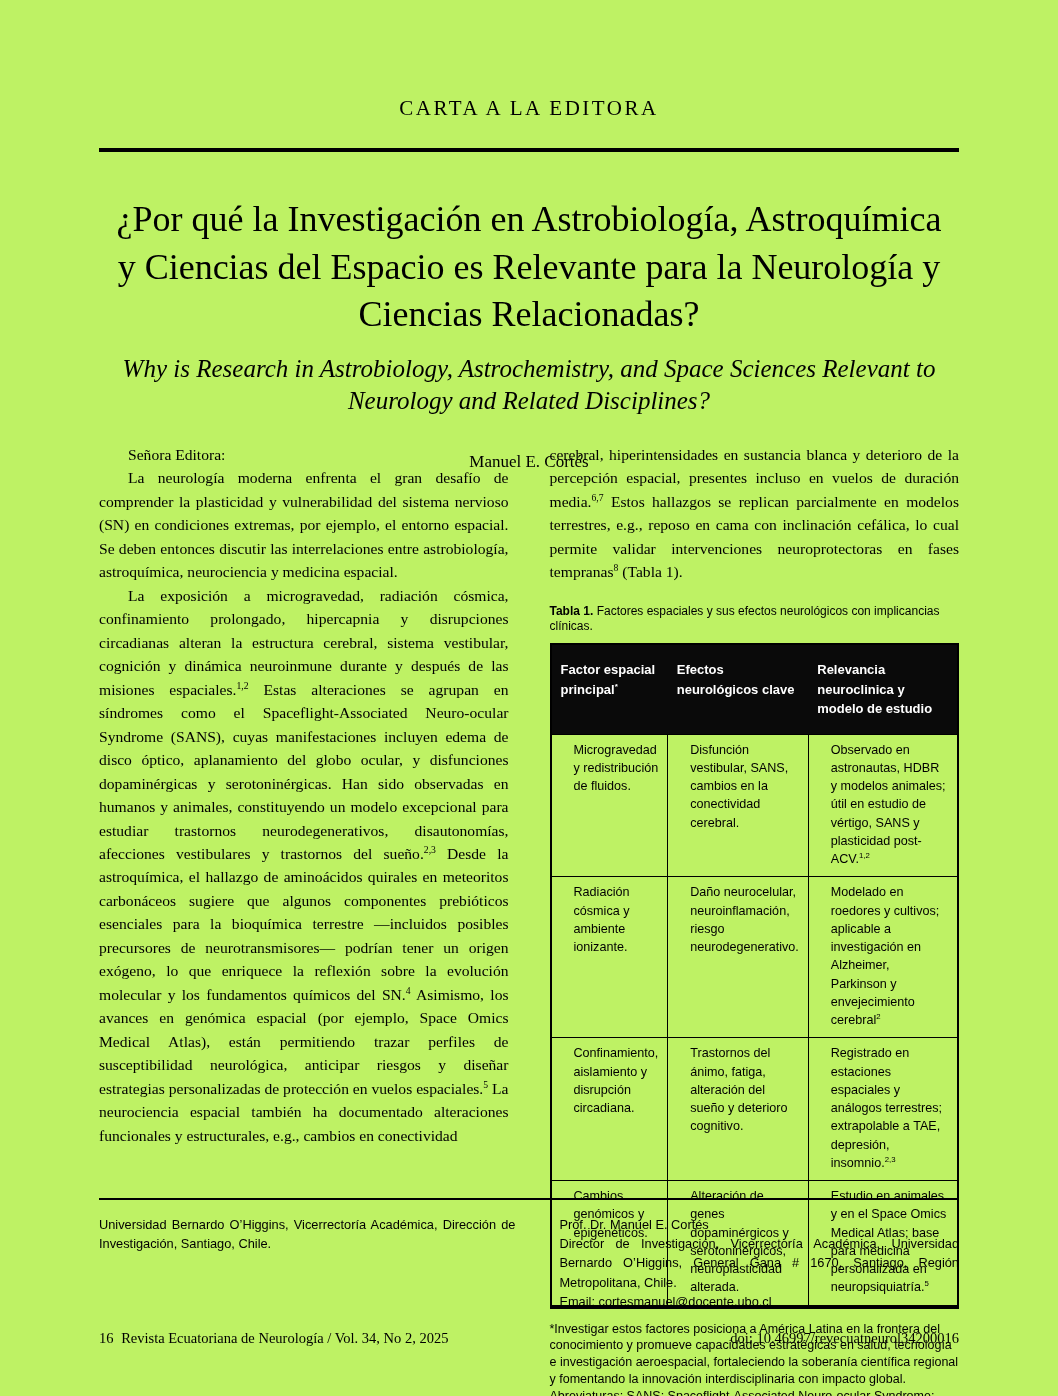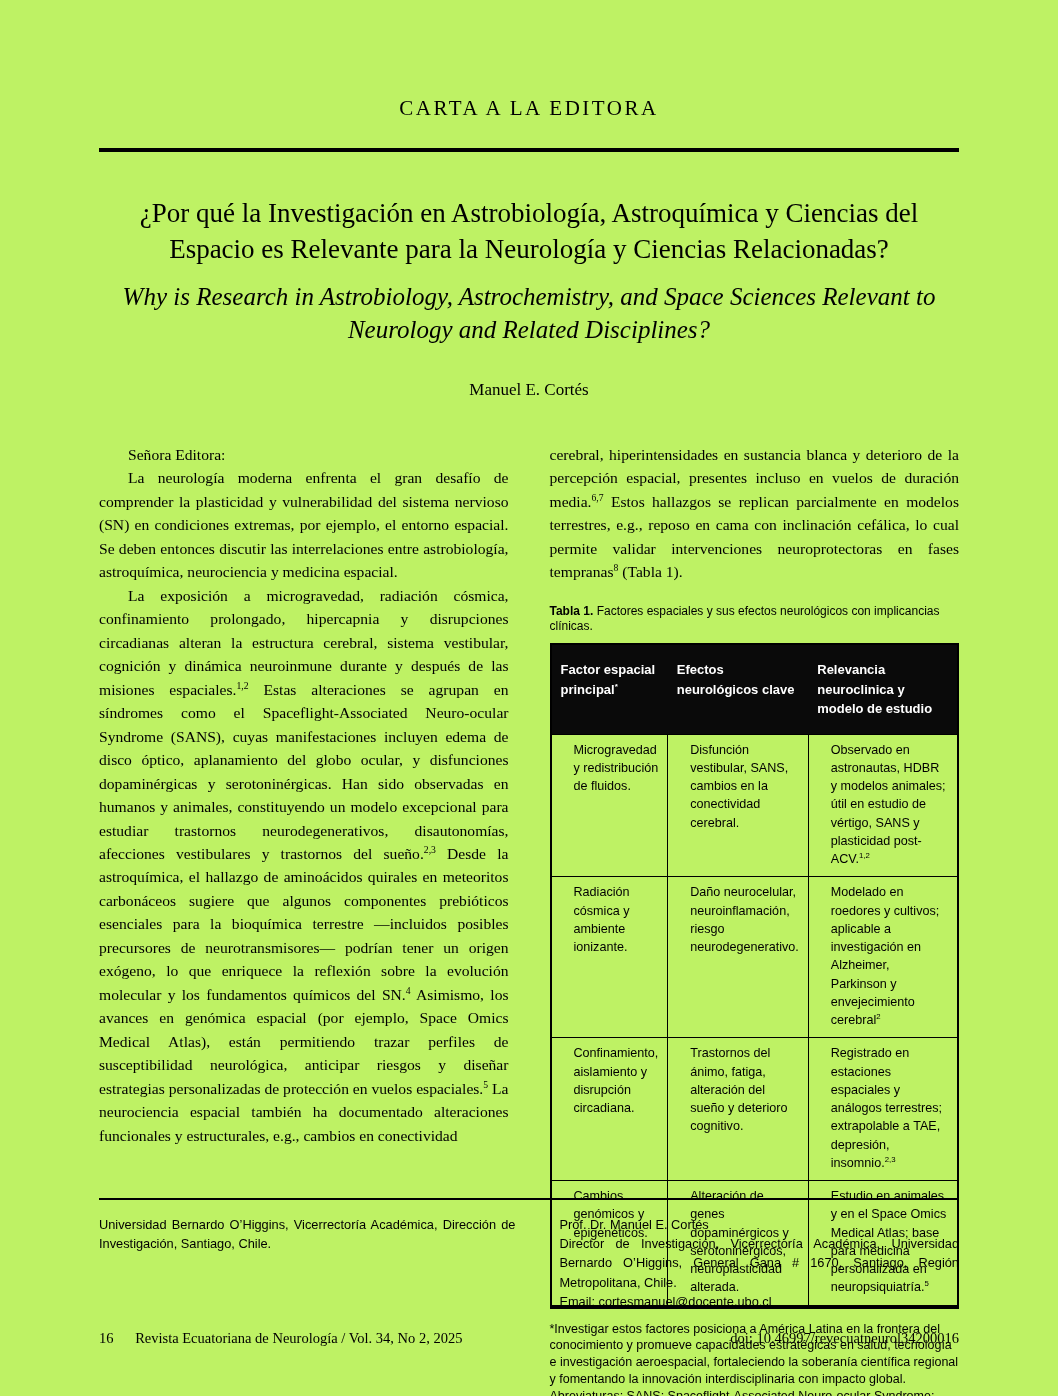--- a/index.html
+++ b/index.html
@@ -12,21 +12,21 @@
   .kicker {
     position:absolute; top:96px; left:99px; width:860px;
     text-align:center; font-size:21px; letter-spacing:2.5px;
   }
   .rule-top {
     position:absolute; top:148px; left:99px; width:860px; height:4px; background:#000;
   }
   .titleblock {
     position:absolute; top:196px; left:109px; width:840px; text-align:center;
   }
-  .title-es { margin:0; font-size:27px; line-height:1.32; font-weight:normal; }
+  .title-es { margin:0; font-size:36px; line-height:1.32; font-weight:normal; }
   .title-en { margin:14px 0 0 0; font-size:25px; line-height:1.3; font-weight:normal; font-style:italic; }
   .author { margin-top:34px; font-size:17px; }
   .columns {
     position:absolute; top:443px; left:99px; width:860px;
     display:flex; gap:41px;
   }
   .col { width:416.5px; }
   .body-par {
     margin:0; font-size:15.6px; line-height:1.506; text-align:justify;
     text-indent:29px;
@@ -63,21 +63,21 @@
     display:flex; justify-content:space-between;
     font-family:"Liberation Sans", sans-serif; font-size:12.8px; line-height:1.5;gap:44px;
   }
   .affiliation { width:420px; text-align:justify; }
   .correspondence { width:403px; }
   .correspondence .line-just { text-align:justify; }
   .page-footer {
     position:absolute; top:1330px; left:99px; width:860px;
     display:flex; justify-content:space-between; font-size:14.5px;
   }
-  .pf-left span + span { margin-left:18px; }
+  .pf-left span + span { margin-left:4px; }
 </style>
 </head>
 <body>
 
 <div class="page">
 
   <div class="kicker">CARTA A LA EDITORA</div>
   <div class="rule-top"></div>
 
   <div class="titleblock">

